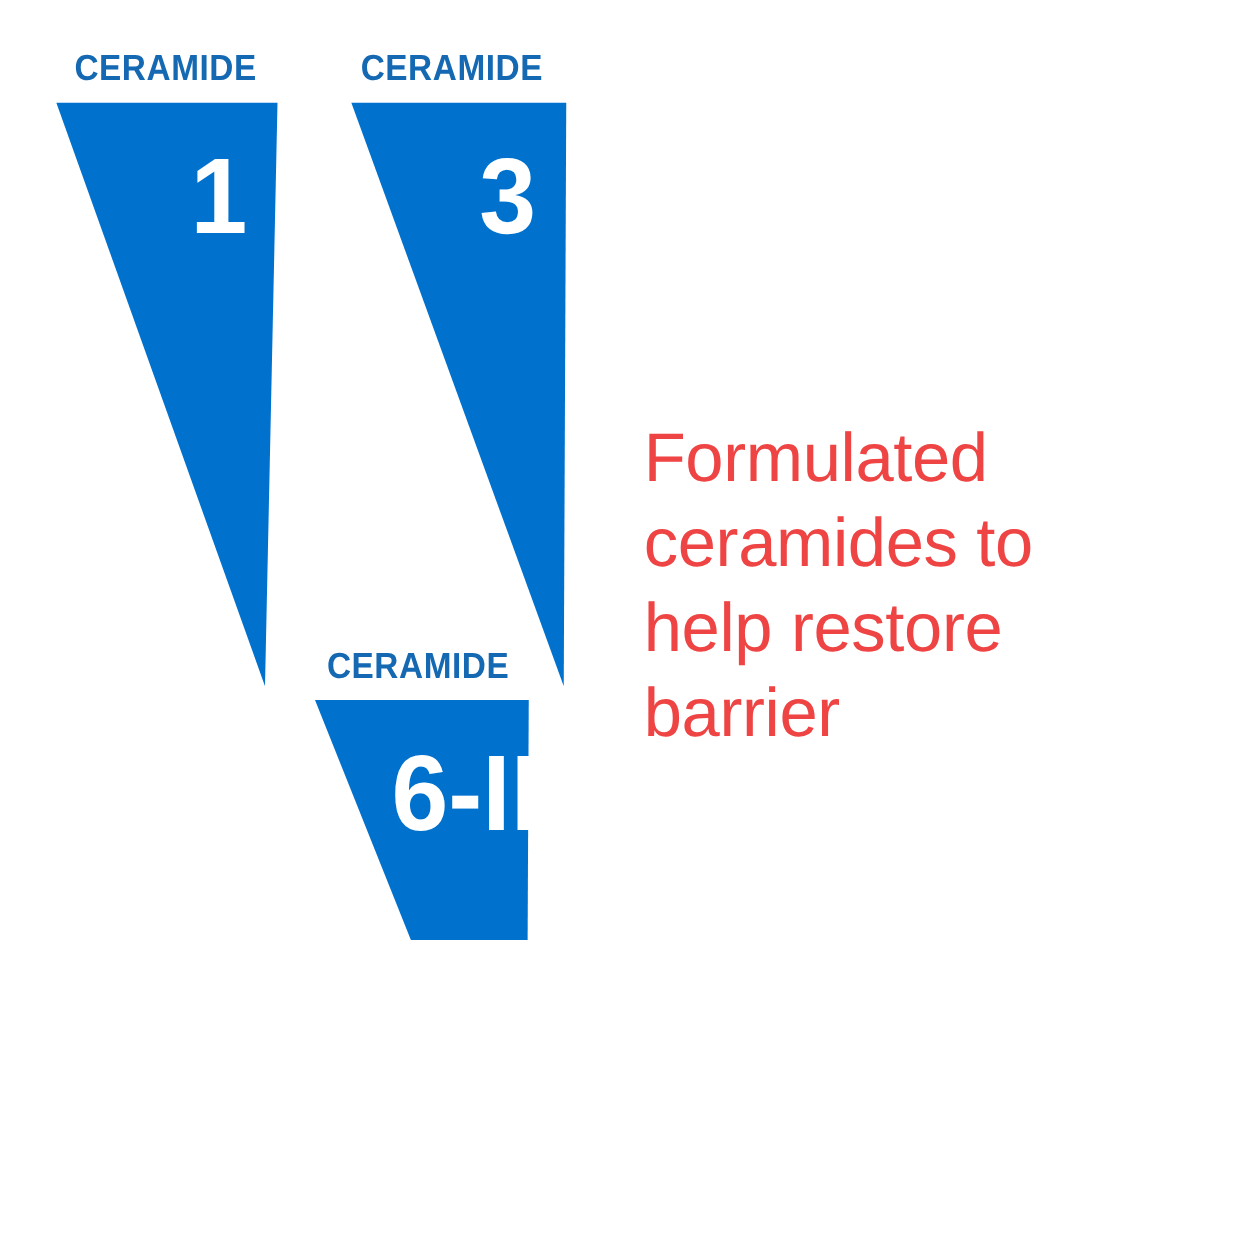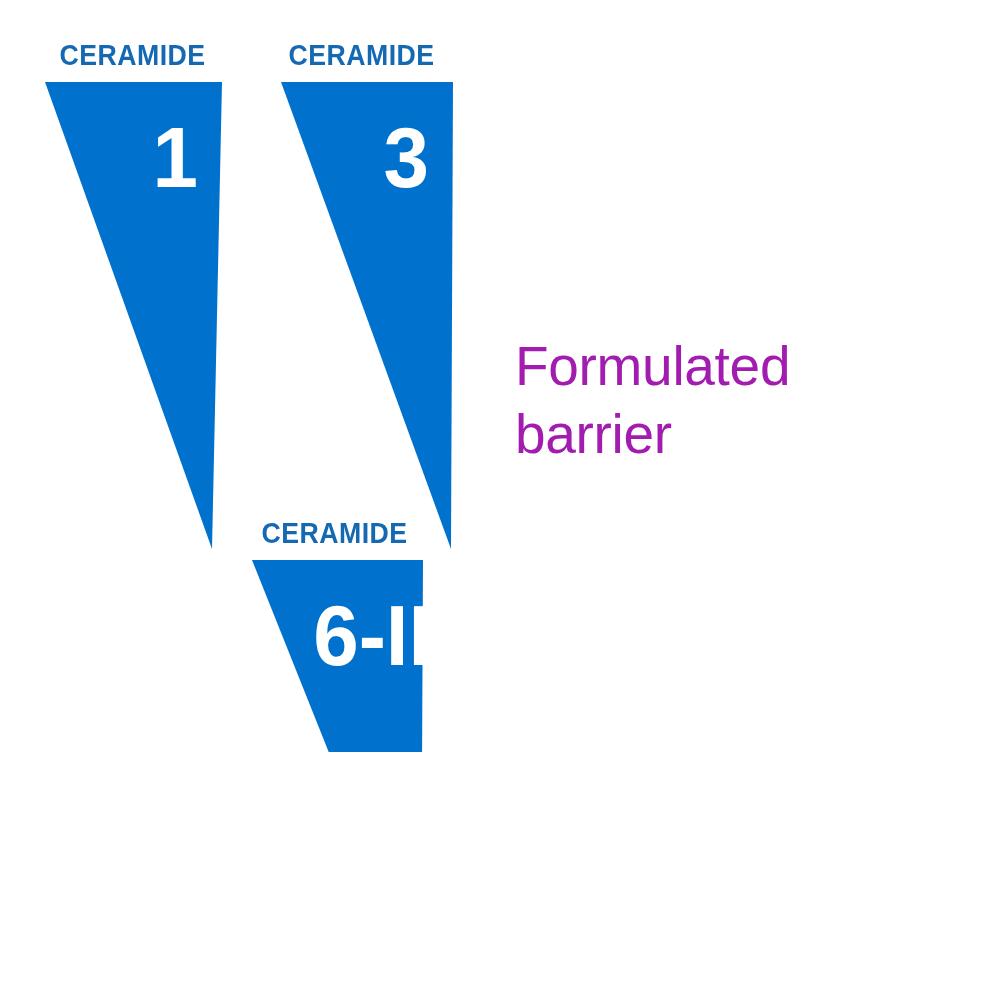--- a/index.html
+++ b/index.html
@@ -129,18 +129,20 @@
   <div class="ceramide-badge" id="badge-3">
     <div class="ceramide-label" style="color: rgb(21, 105, 178);">CERAMIDE</div>
     <div class="pennant-wrap">
       <svg class="pennant-svg" width="225" height="470" viewBox="0 0 225 470" xmlns="http://www.w3.org/2000/svg" aria-hidden="true">
         <polygon points="30,0 201,0 199,423" fill="#0072CE"></polygon>
       </svg>
     </div>
     <div class="pennant-number">6-II</div>
   </div>
 
-  <div id="description" style="color: #a21caf;">
+  <div id="description" style="color: #ef4444;">
     <span class="desc-line">Formulated</span>
+    <span class="desc-line">ceramides to</span>
+    <span class="desc-line">help restore</span>
     <span class="desc-line">barrier</span>
   </div>
 
 </div>
 
 </body></html>

